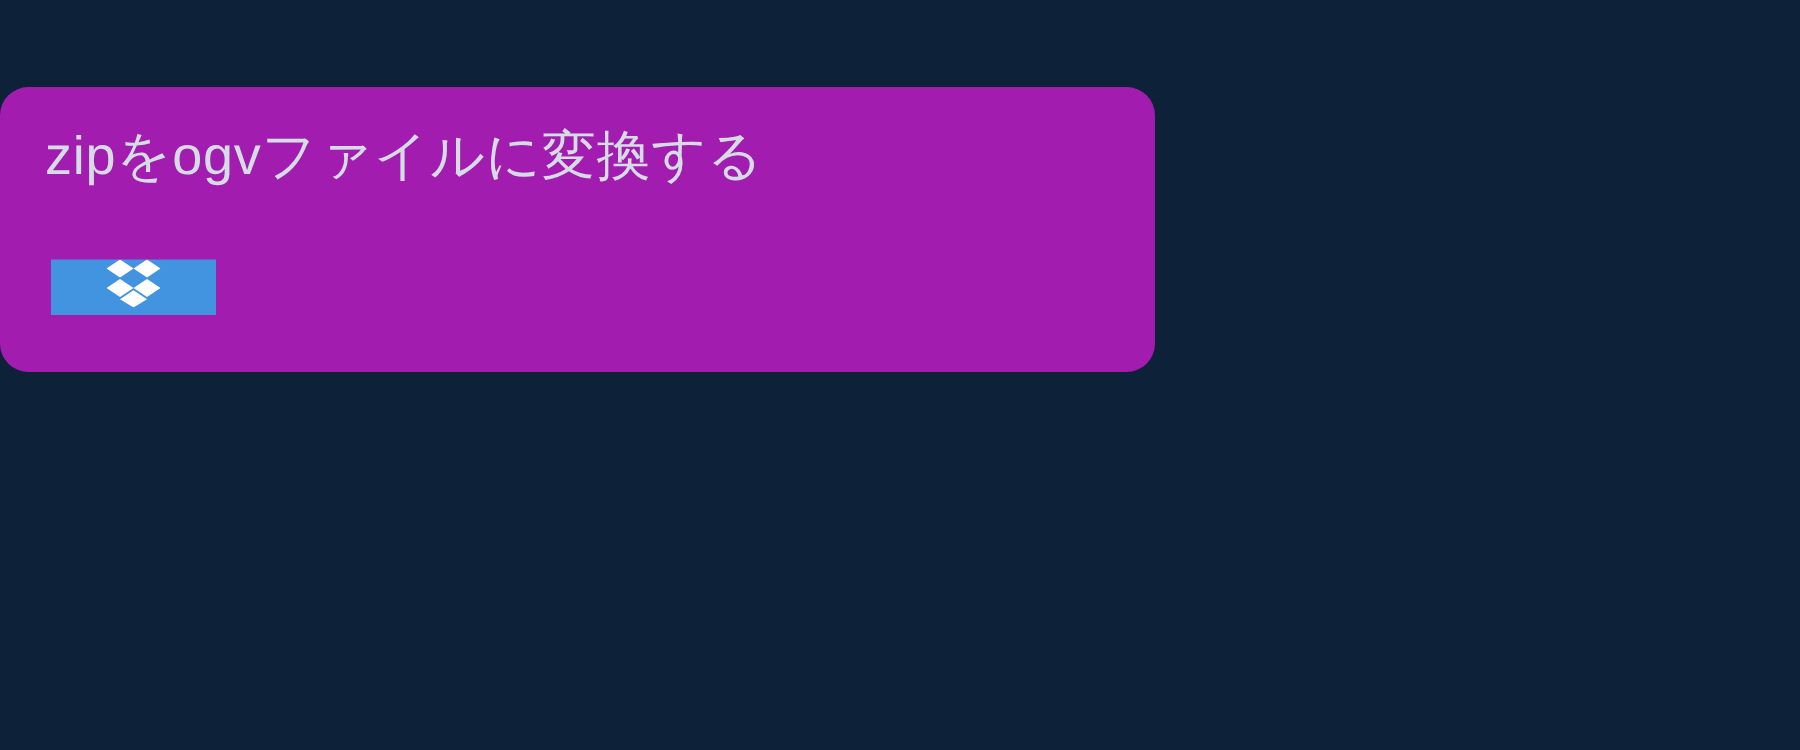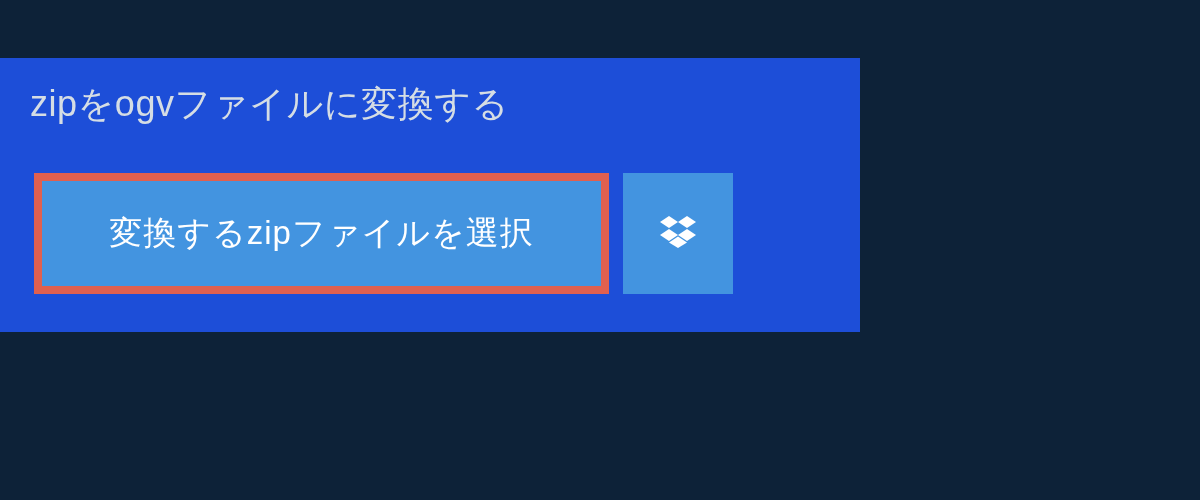--- a/index.html
+++ b/index.html
@@ -10,24 +10,25 @@
     
     body {
       width: 1200px;
       height: 500px;
       background-color: #0d2238;
       font-family: -apple-system, BlinkMacSystemFont, "Segoe UI", "Hiragino Sans", "Meiryo", sans-serif;
       overflow: hidden;
     }
     
     .panel {
-      background-color: #1d4ed8;
+      background-color: #a21caf;
       margin-top: 58px;
       padding: 0;
-      width: 860px;
+      width: 770px;
+      border-radius: 19px;
     }
     
     .title-bar {
       padding: 22px 30px 24px 30px;
       width: 620px;
     }
     
     .title-text {
       color: #d5dde4;
       font-size: 36px;
@@ -73,23 +74,20 @@
     }
   </style>
 </head>
 <body>
 
 <div class="panel">
   <div class="title-bar">
     <div class="title-text">zipをogvファイルに変換する</div>
   </div>
   <div class="button-row">
-    <div class="select-button">
-      <span>変換するzipファイルを選択</span>
-    </div>
     <div class="dropbox-button">
       <span>
         <svg class="dropbox-icon" viewBox="0 0 36 32" fill="#ffffff">
           <path d="M9 0 L18 6 L9 12 L0 6 Z"></path>
           <path d="M27 0 L36 6 L27 12 L18 6 Z"></path>
           <path d="M9 13 L18 19 L9 25 L0 19 Z"></path>
           <path d="M27 13 L36 19 L27 25 L18 19 Z"></path>
           <path d="M18 20.5 L27 26.5 L18 32 L9 26.5 Z"></path>
         </svg>
       </span>

